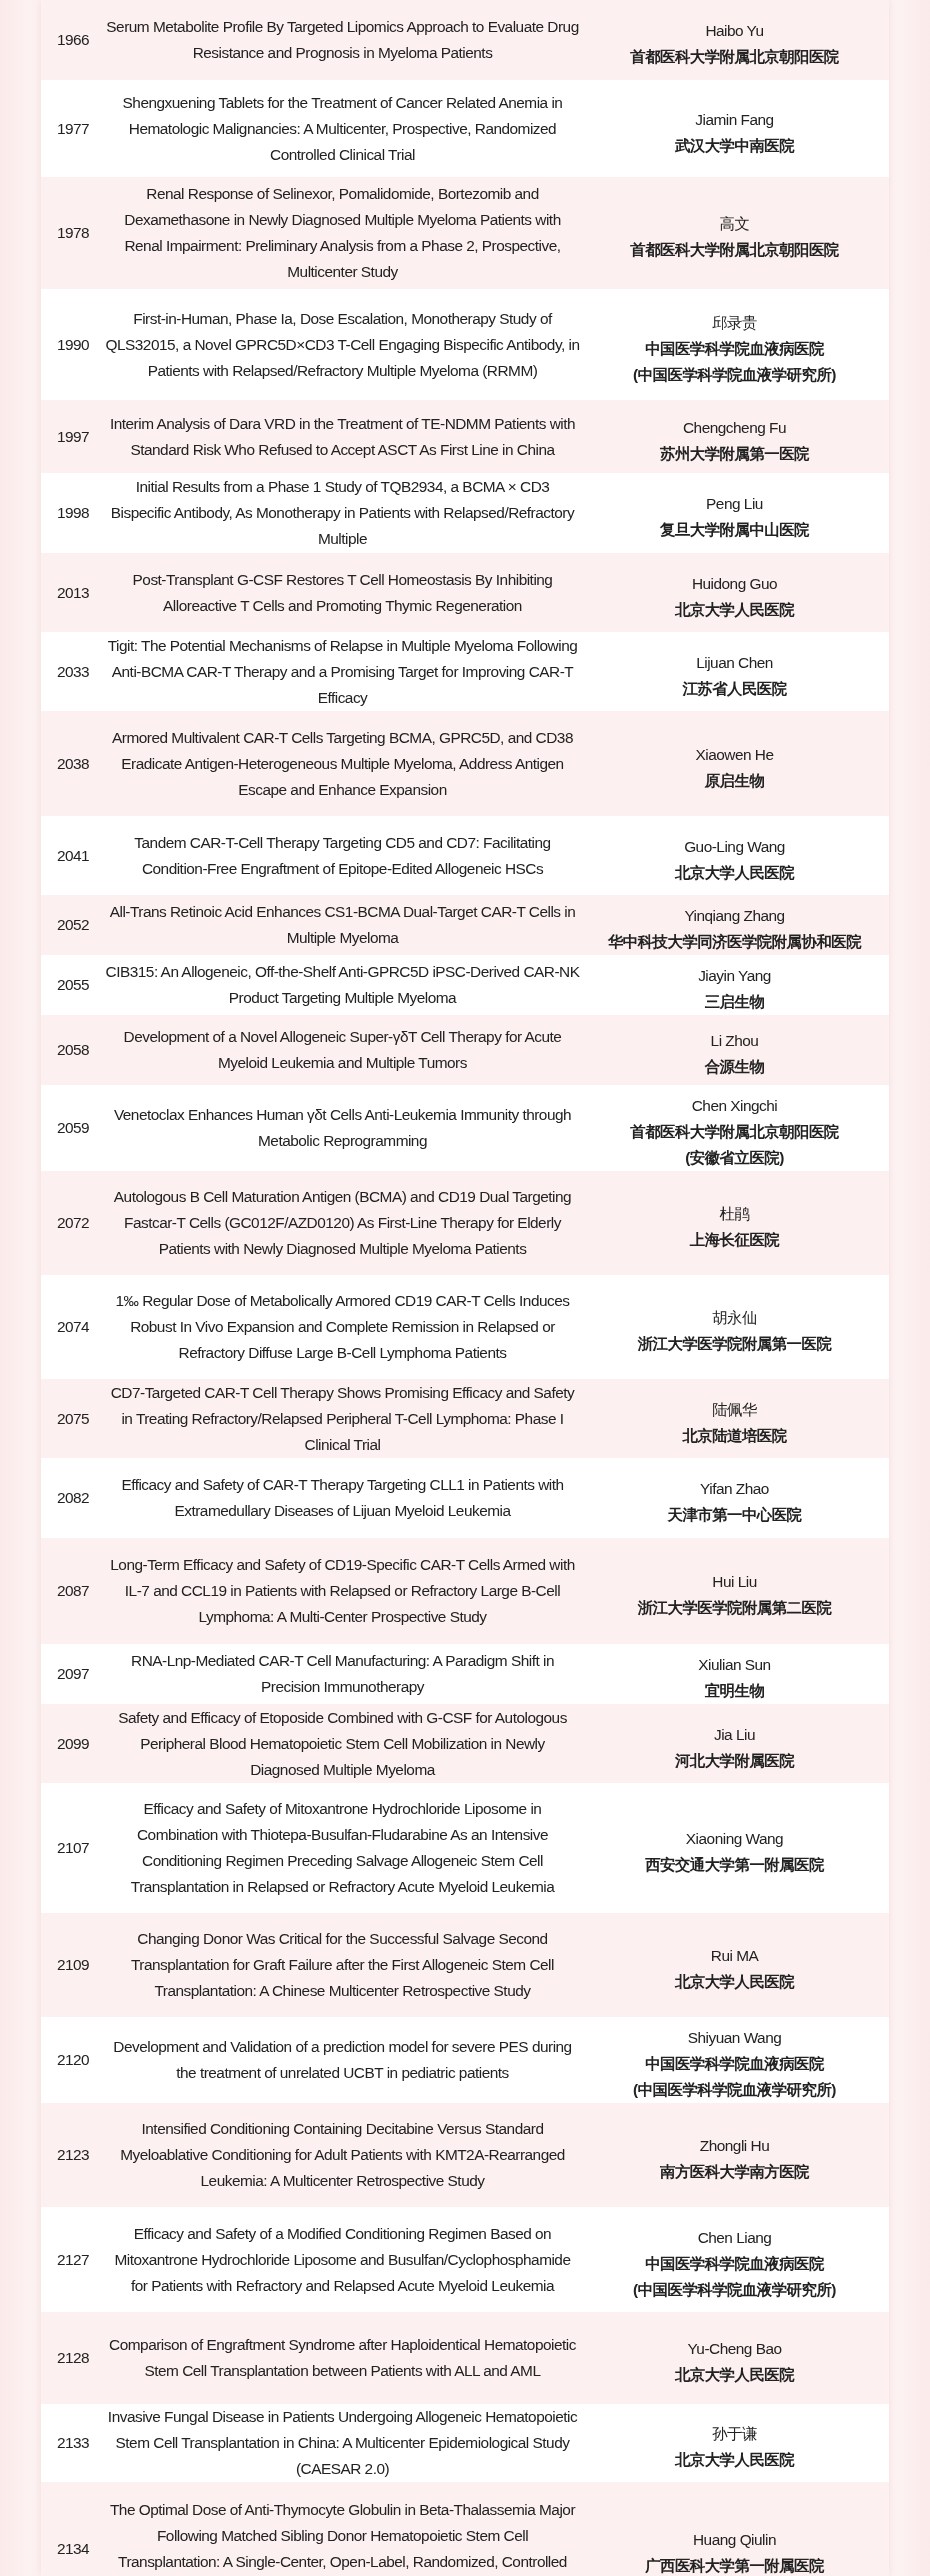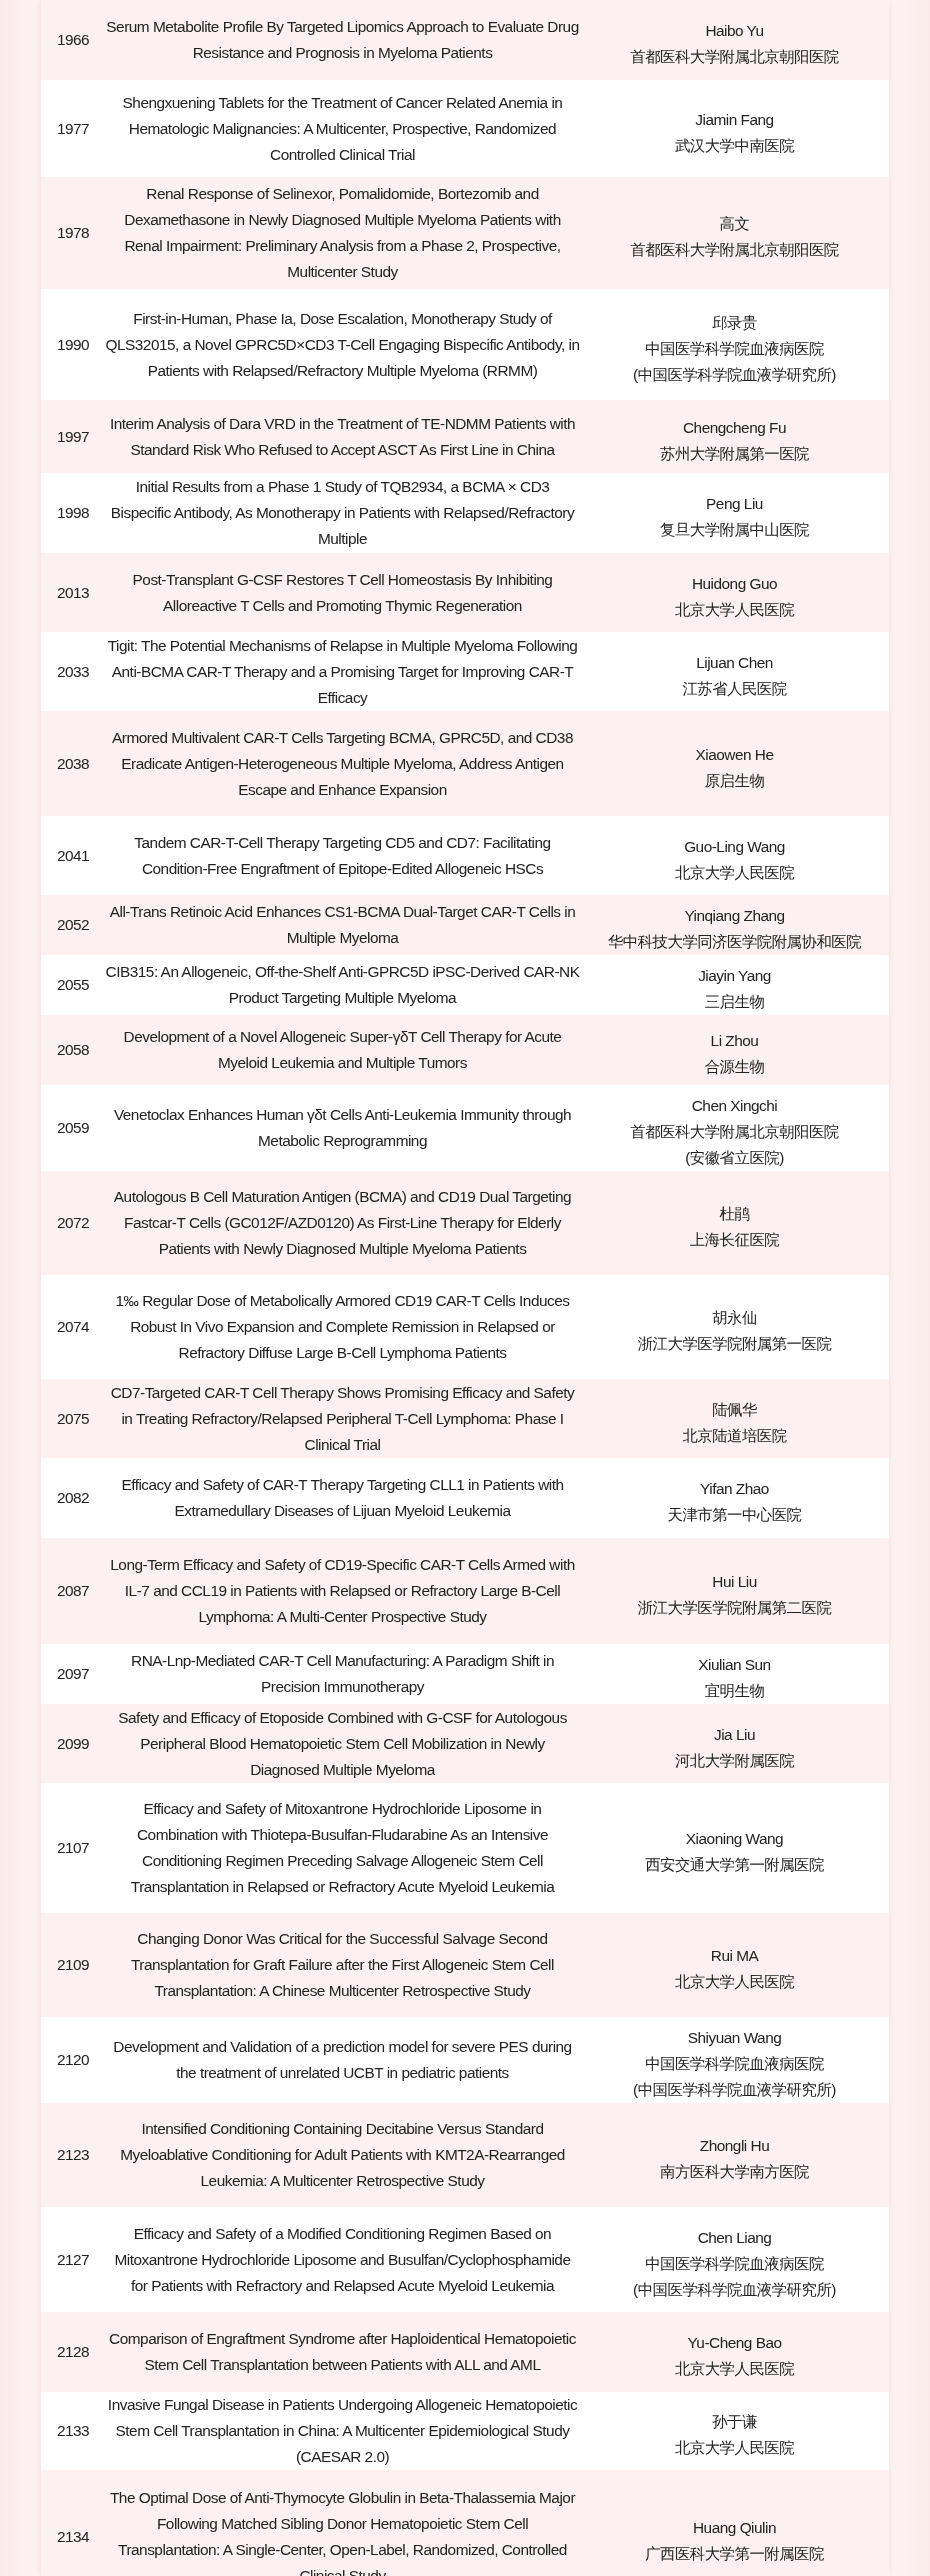--- a/index.html
+++ b/index.html
@@ -40,21 +40,21 @@
     letter-spacing: -0.5px;
   }
   col.c-id { width: 64px; }
   col.c-title { width: 475px; }
   col.c-author { width: 309px; }
   tr.row.odd td { background: #fdf0f0; }
   tr.row.even td { background: #ffffff; }
   td.id-cell { font-size: 15.4px; }
   td.title-cell { padding: 0 5.4px; }
   td.author-cell .name { display: block; margin-top: 8px; }
-  td.author-cell .aff { display: block; }
+  td.author-cell .aff { display: block; font-weight: bold; }
 </style>
 </head>
 <body>
 
 <div class="page">
   <div class="card">
     <table class="abstracts">
       <colgroup>
         <col class="c-id">
         <col class="c-title">
@@ -314,21 +314,21 @@
   <tr class="row even" style="height: 105px;">
     <td class="id-cell">2127</td>
     <td class="title-cell">Efficacy and Safety of a Modified Conditioning Regimen Based on Mitoxantrone Hydrochloride Liposome and Busulfan/Cyclophosphamide for Patients with Refractory and Relapsed Acute Myeloid Leukemia</td>
     <td class="author-cell">
       <span class="name">Chen Liang</span>
       <span class="aff">中国医学科学院血液病医院</span>
       <span class="aff aff2">(中国医学科学院血液学研究所)</span>
     </td>
   </tr>
 
-  <tr class="row odd" style="height: 80px;">
+  <tr class="row odd" style="height: 92px;">
     <td class="id-cell">2128</td>
     <td class="title-cell">Comparison of Engraftment Syndrome after Haploidentical Hematopoietic Stem Cell Transplantation between Patients with ALL and AML</td>
     <td class="author-cell">
       <span class="name">Yu-Cheng Bao</span>
       <span class="aff">北京大学人民医院</span>
 
     </td>
   </tr>
 
   <tr class="row even" style="height: 78px;">

